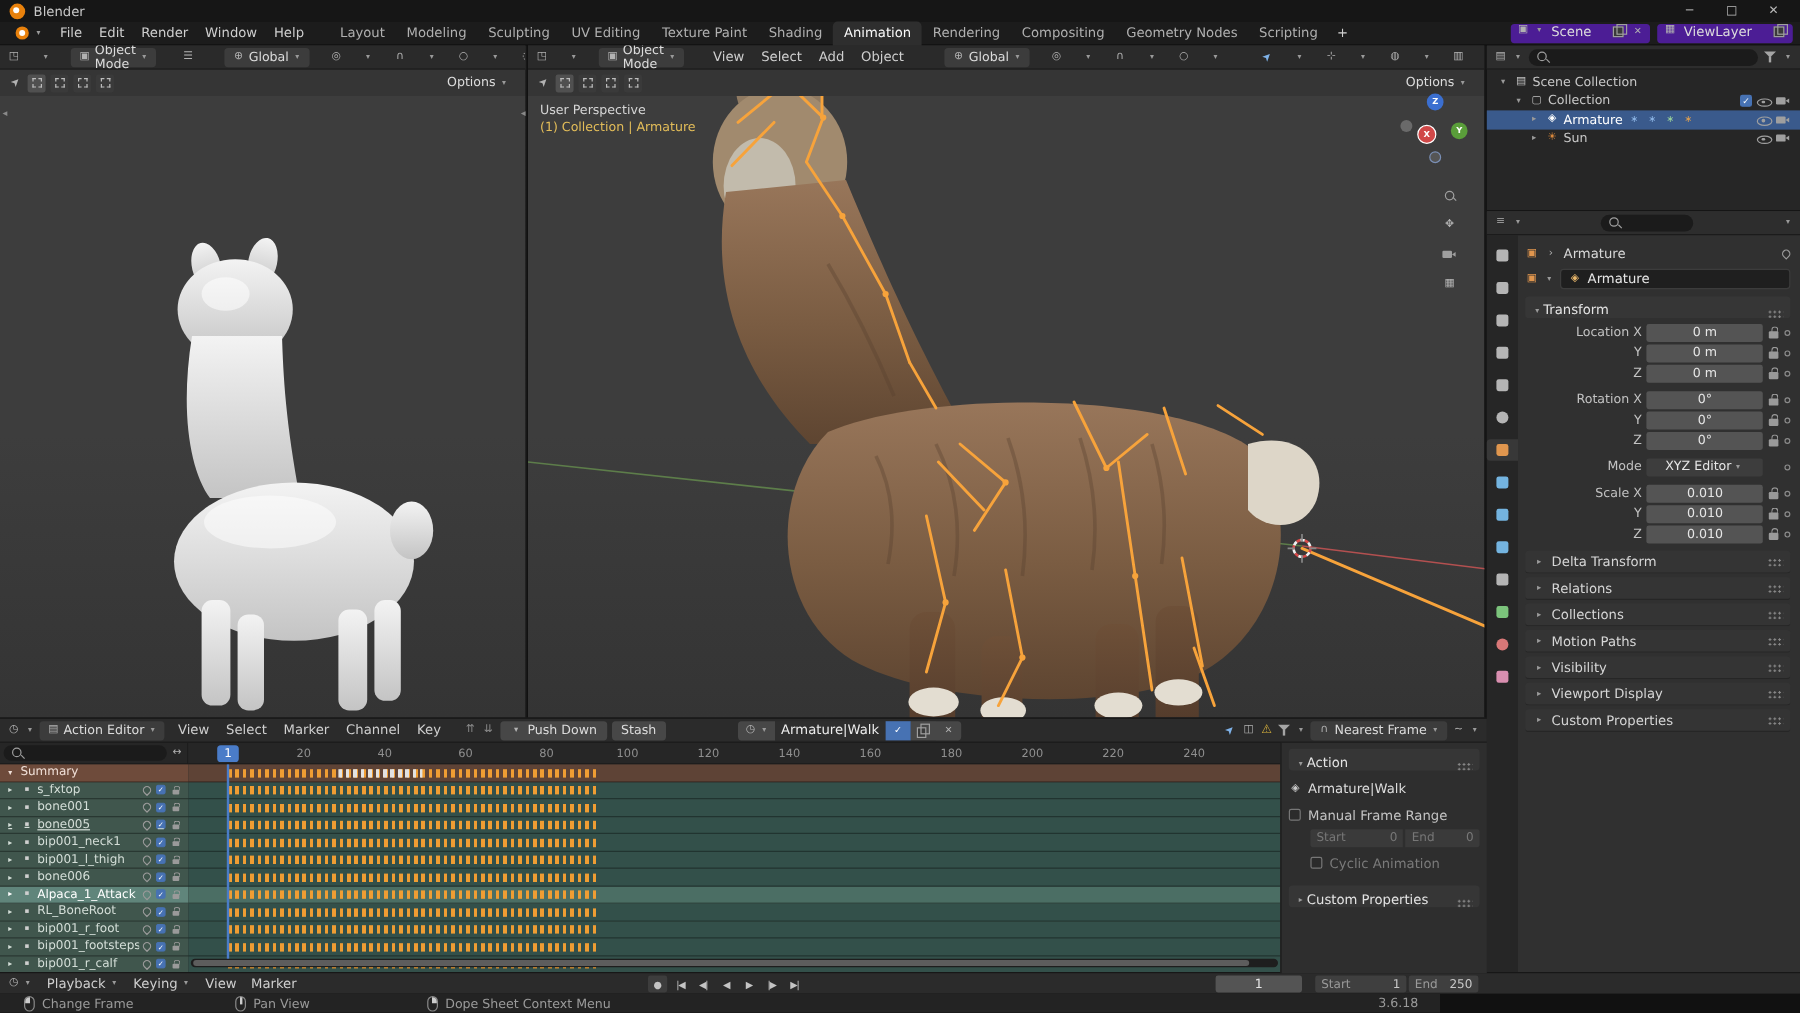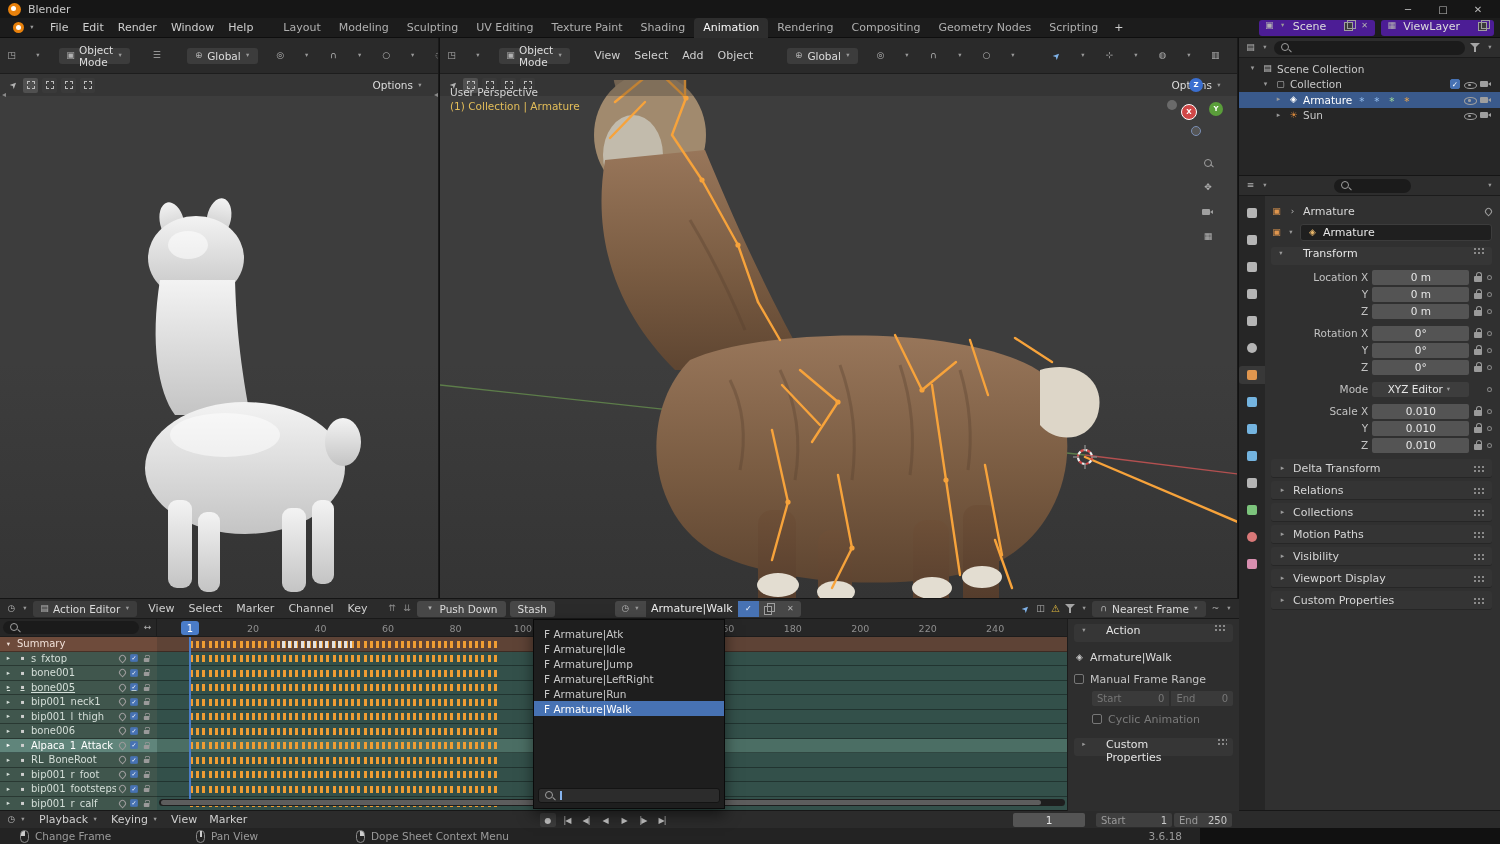--- a/index.html
+++ b/index.html
@@ -19,21 +19,21 @@
 .blogo{width:13px;height:13px;border-radius:50%;background:#e8810c;position:relative;display:inline-block}
 .blogo::before{content:"";position:absolute;left:3px;top:3px;width:5px;height:5px;border-radius:50%;background:#fff}
 .wbtn{width:28px;height:18px;display:flex;align-items:center;justify-content:center;color:#bbb;font-size:10px}
 
 .topbar{position:absolute;left:0;top:18px;width:1500px;height:20px;background:#1c1c1c;display:flex;align-items:center;padding:0 6px;border-bottom:1px solid #0e0e0e}
 .wtab{padding:0 9px;height:20px;display:inline-flex;align-items:center;color:#b0b0b0;font-size:11px;border-radius:4px 4px 0 0}
 .wtab.active{background:#2e2e2e;color:#fafafa}
 .idsel{display:flex;align-items:flex-start;gap:4px;background:#4c1d95;border-radius:3px;height:16px;padding:0 5px}
 
 .vp{position:absolute;top:38px;overflow:hidden;background:linear-gradient(#3d3d3d 58%,#343434)}
-.vp-head{height:36px;background:#2a2a2a;display:flex;align-items:center;gap:17px;padding:0 6px;border-bottom:1px solid #1d1d1d;position:relative;z-index:3}
+.vp-head{height:20px;background:#2a2a2a;display:flex;align-items:center;gap:17px;padding:0 6px;border-bottom:1px solid #1d1d1d;position:relative;z-index:3}
 .vp-tools{height:22px;display:flex;align-items:center;gap:4px;padding:0 8px;position:relative;z-index:3;background:rgba(32,32,32,.25)}
 .selbox{width:15px;height:15px;border-radius:2px;background:#3a3a3a;display:flex;align-items:center;justify-content:center}
 .selbox.on{background:#505050}
 .selbox i{width:8px;height:8px;border:1px dashed #bdbdbd;display:block}
 .dropbtn{display:inline-flex;align-items:center;gap:3px;background:#3c3c3c;border-radius:3px;height:16px;padding:0 6px;color:#dcdcdc;font-size:10.5px}
 .ov-text{position:absolute;left:10px;font-size:10.5px;z-index:4}
 .ball{width:11px;height:11px;border-radius:50%;display:inline-block}
 .giz{position:absolute;right:12px;top:40px;width:58px;height:64px;z-index:4}
 .gz{position:absolute;border-radius:50%;display:flex;align-items:center;justify-content:center;font-size:7px;color:#fff;font-weight:bold}
 .vpbtn{position:absolute;right:18px;width:22px;height:22px;display:flex;align-items:center;justify-content:center;z-index:4;color:#b8b8b8}
@@ -73,21 +73,21 @@
 .p-head{height:20px;background:#2d2d2d;display:flex;align-items:center;gap:5px;padding:0 6px;border-bottom:1px solid #1b1b1b}
 .ptabs{position:absolute;left:0;top:20px;width:26px;bottom:0;background:#262626;display:flex;flex-direction:column;align-items:center;padding-top:8px;gap:9px}
 .ptab{width:26px;height:18px;display:flex;align-items:center;justify-content:center}
 .ptab.active{background:#383838;border-radius:3px 0 0 3px}
 .ptab i{width:10px;height:10px;border-radius:2px;display:block}
 .pcontent{position:absolute;left:26px;top:20px;right:0;bottom:0;padding:5px 8px 0 6px;overflow:hidden}
 .xrow{display:flex;align-items:center;gap:4px;height:16px;margin-bottom:1px}
 .xlabel{width:100px;text-align:right;color:#c2c2c2;font-size:10.5px}
 .xfld{width:100px}
 .dot{width:5px;height:5px;border-radius:50%;border:1px solid #8a8a8a;display:inline-block}
-.panel-h{height:18px;display:flex;align-items:flex-start;gap:18px;background:#363636;border-radius:3px;padding:0 6px;color:#e4e4e4;margin:4px 0}
+.panel-h{height:18px;display:flex;align-items:flex-end;gap:1px;background:#363636;border-radius:3px;padding:0 6px;color:#e4e4e4;margin:4px 0}
 .sect{height:19px;display:flex;align-items:center;gap:5px;background:#343434;border-radius:3px;padding:0 6px;color:#d6d6d6;margin-bottom:3px;border-bottom:1px solid #262626}
 
 .ds{position:absolute;left:0;top:598px;width:1239px;height:212px;background:#272727;border-top:1px solid #151515}
 .ds-head{height:20px;background:#2b2b2b;display:flex;align-items:center;gap:4px;padding:0 6px;border-bottom:1px solid #191919;position:relative;z-index:6}
 .act-seg{height:16px;display:flex;align-items:center;justify-content:center;background:#474747;padding:0 5px}
 .ruler{position:absolute;left:157px;top:20px;width:910px;height:18px;background:#262626;border-bottom:1px solid #1c1c1c}
 .tick{position:absolute;bottom:2px;transform:translateX(-50%);font-size:9.5px;color:#8f8f8f}
 .cfbadge{position:absolute;left:181px;top:22px;width:18px;height:14px;background:#4a7cc8;border-radius:3px;color:#fff;font-size:10px;display:flex;align-items:center;justify-content:center;z-index:7}
 .cfline{position:absolute;left:189px;top:38px;width:2px;height:168px;background:#4a7cc8;z-index:5}
 .chsearch{position:absolute;left:0;top:20px;width:157px;height:18px;background:#262626;display:flex;align-items:center;gap:3px;padding:0 3px;border-bottom:1px solid #1c1c1c;border-right:1px solid #1c1c1c}
@@ -927,34 +927,20 @@
       <span style="color:#7a7a7a">Cyclic Animation</span>
     </div>
     <div class="panel-h" style="margin-top:10px">
       <span class="cv g" data-g="▸"></span>
       <span>Custom Properties</span>
       <span class="sp"></span>
         <span class="grip"></span>
     </div>
   </div>
 
-  <div class="dd">
-    <div id="dd-items" style="padding-top:6px">
-        <div class="dd-item">F Armature|Atk</div>
-        <div class="dd-item">F Armature|Idle</div>
-        <div class="dd-item">F Armature|Jump</div>
-        <div class="dd-item">F Armature|LeftRight</div>
-        <div class="dd-item">F Armature|Run</div>
-        <div class="dd-item sel">F Armature|Walk</div>
-      </div>
-    <div class="dd-search">
-      <span class="mag"></span>
-      <span class="caret"></span>
-    </div>
-  </div>
 </div>
 
 <div class="playbar">
   <span class="row" style="gap:2px">
       <span class="g" data-g="◷"></span>
       <span class="cv g" data-g="▾"></span>
     </span>
   <span class="row" style="gap:3px">
       <span>Playback</span>
       <span class="cv g" data-g="▾"></span>

